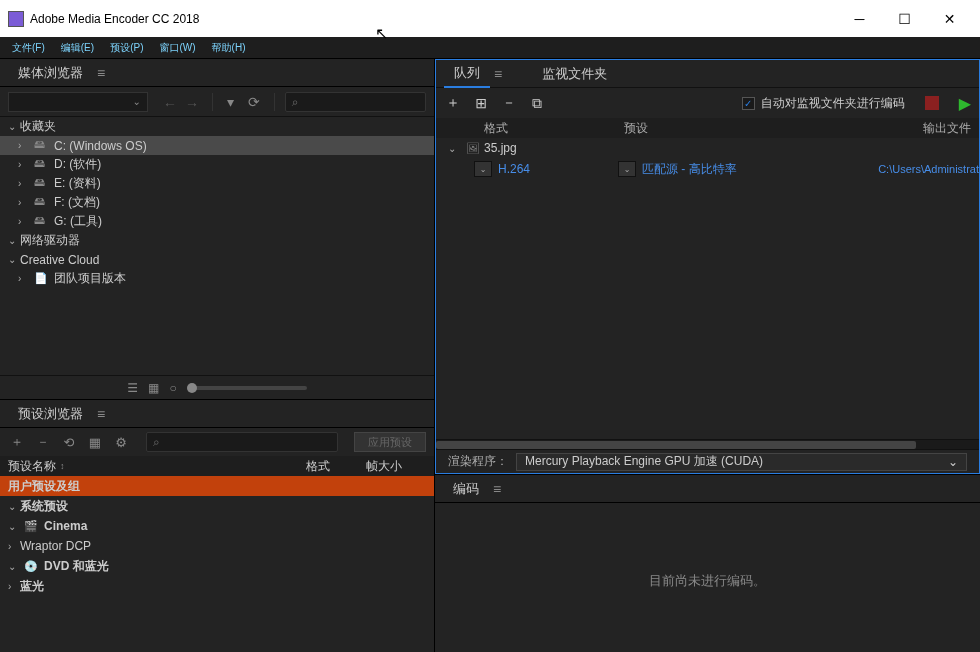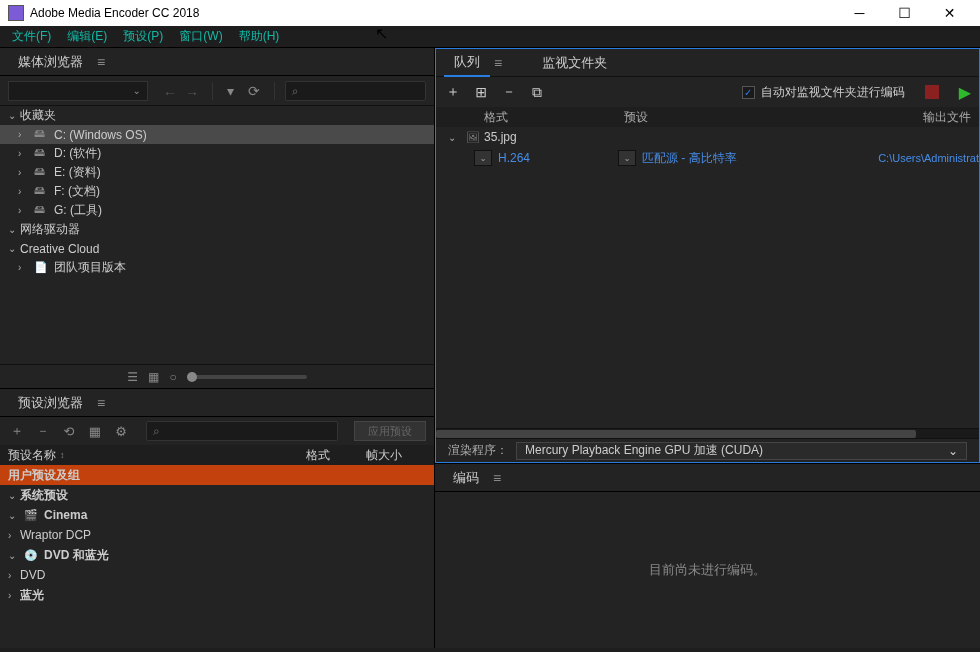--- a/index.html
+++ b/index.html
@@ -1,27 +1,27 @@
 <!DOCTYPE html>
 <html><head>
   <meta charset="utf-8">
   <style>
     * { margin: 0; padding: 0; box-sizing: border-box; font-family: "Microsoft YaHei", "Segoe UI", sans-serif; }
     body { width: 980px; height: 652px; background: #1e1e1e; overflow: hidden; font-size: 12px; color: #ccc; }
     
     
-    .titlebar { height: 26px; background: #fff; display: flex; align-items: center; padding: 0 8px; color: #000; }
+    .titlebar { height: 37px; background: #fff; display: flex; align-items: center; padding: 0 8px; color: #000; }
     .titlebar-icon { width: 16px; height: 16px; background: #7b5cd6; margin-right: 6px; border: 1px solid #555; }
     .titlebar-title { flex: 1; font-size: 12px; }
     .titlebar-btns { display: flex; }
     .titlebar-btn { width: 45px; height: 28px; display: flex; align-items: center; justify-content: center; font-size: 14px; }
     
     
     .menubar { height: 22px; background: #1e1e1e; display: flex; align-items: center; padding: 0 4px; border-bottom: 1px solid #000; }
-    .menu-item { padding: 4px 8px; font-size: 12px; color: #14b8a6; }
+    .menu-item { padding: 4px 8px; font-size: 10px; color: #7dd3fc; }
     
     
     .main { display: flex; height: calc(652px - 52px); }
     .left-col { width: 434px; display: flex; flex-direction: column; }
     .right-col { flex: 1; display: flex; flex-direction: column; border-left: 1px solid #000; }
     
     
     .panel-tabs { height: 28px; background: #232323; display: flex; align-items: center; padding: 0 8px; border-bottom: 1px solid #000; }
     .panel-tab { padding: 4px 10px; font-size: 13px; color: #ccc; }
     .panel-tab.active { border-bottom: 2px solid #2a7de0; }
@@ -251,24 +251,20 @@
           </div>
         <div class="pb-item indent2">
             <span class="tree-arrow right"></span>
             <span class="tree-label">Wraptor DCP</span>
           </div>
         <div class="pb-item bold indent1">
             <span class="tree-arrow down"></span>
             <span class="tree-icon">💿</span>
             <span class="tree-label">DVD 和蓝光</span>
           </div>
-        <div class="pb-item indent2">
-            <span class="tree-arrow right"></span>
-            <span class="tree-label">DVD</span>
-          </div>
         <div class="pb-item bold indent2">
             <span class="tree-arrow right"></span>
             <span class="tree-label">蓝光</span>
           </div>
       </div>
     </div>
   </div>
 
   <div class="right-col">
 

